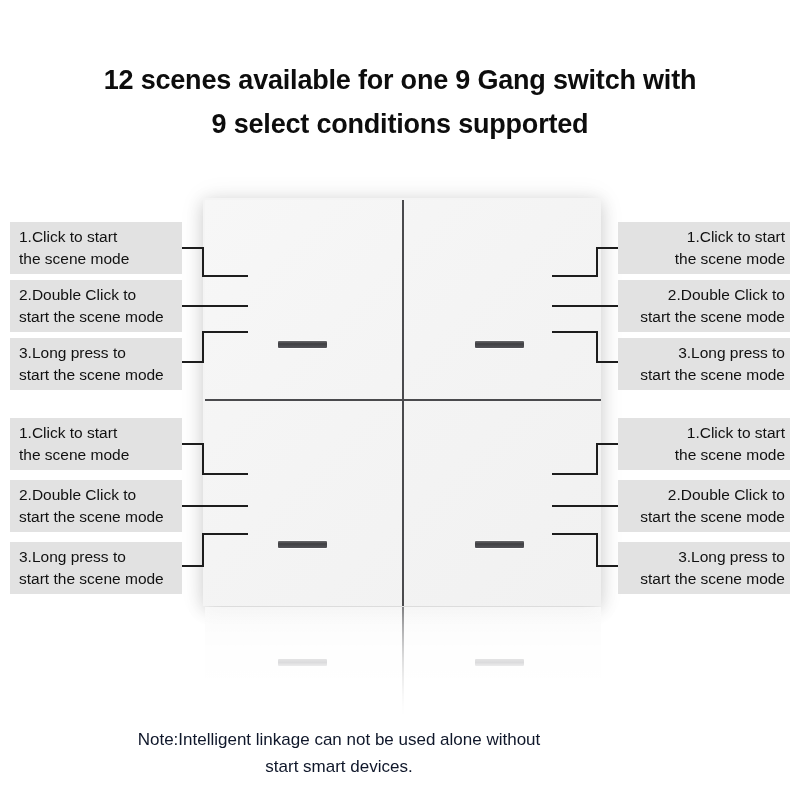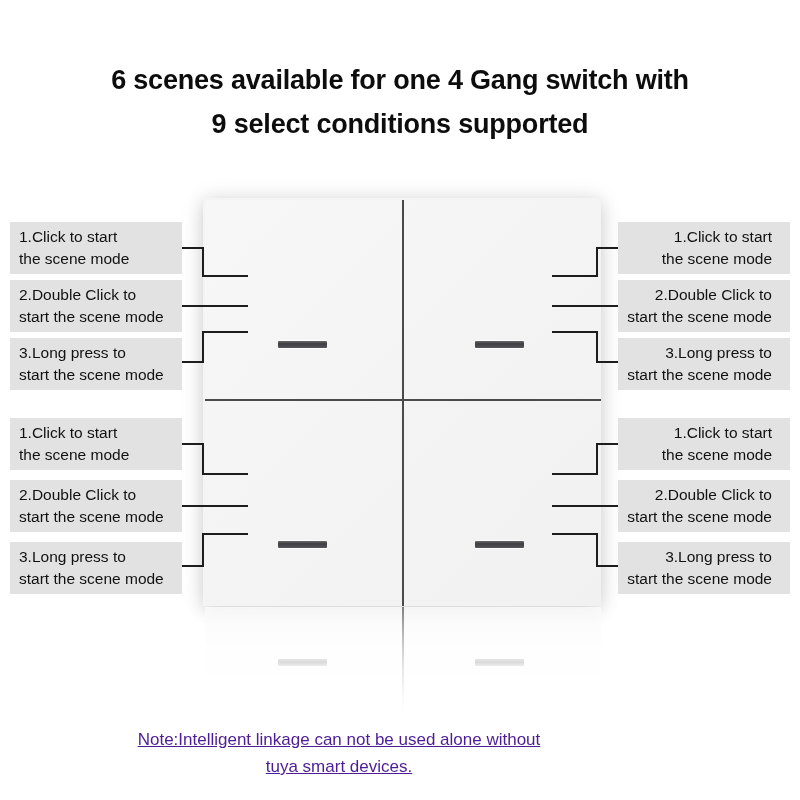--- a/index.html
+++ b/index.html
@@ -112,21 +112,21 @@
   #refl-l { left: 73px;  top: 52px; }
   #refl-r { left: 270px; top: 52px; }
 
   
   .label-box {
     position: absolute;
     background: #e2e2e2;
     color: #111111;
     font-size: 15.5px;
     line-height: 22px;
-    padding: 4px 18px 5px 9px;
+    padding: 4px 5px 5px 9px;
     box-sizing: border-box;
     width: 172px;
     height: 52px;
   }
   .label-box.left  { left: 10px;  text-align: left;  }
   .label-box.right { left: 618px; text-align: right; }
   .label-box span { display: block; white-space: nowrap; }
 
   
   .conn { position: absolute; }
@@ -140,32 +140,31 @@
 
   
   #note {
     position: absolute;
     left: 0;
     top: 726px;
     width: 678px;
     text-align: center;
     font-size: 17px;
     line-height: 27px;
-    color: #4c1d95;
-    text-decoration: underline;
+    color: #0f172a;
   }
   #note .line { display: block; }
 </style>
 </head>
 <body>
 
 <div id="stage">
 
   <div id="title">
-    <span class="line">6 scenes available for one 4 Gang switch with</span>
+    <span class="line">12 scenes available for one 9 Gang switch with</span>
     <span class="line">9 select conditions supported</span>
   </div>
 
   <div id="panel-shadow"></div>
   <div id="panel">
     <div class="panel-vline"></div>
     <div class="panel-hline"></div>
     <div class="ind" id="ind-tl"></div>
     <div class="ind" id="ind-tr"></div>
     <div class="ind" id="ind-bl"></div>
@@ -283,16 +282,16 @@
     <i class="h" style="left:0px; top:0px; width:66px;"></i>
   </div>
   <div class="conn" style="left:552px; top:533px; width:66px; height:36px;">
     <i class="h" style="left:0px;  top:0px;  width:46px;"></i>
     <i class="v" style="left:44px; top:0px;  height:34px;"></i>
     <i class="h" style="left:44px; top:32px; width:22px;"></i>
   </div>
 
   <div id="note">
     <span class="line">Note:Intelligent linkage can not be used alone without</span>
-    <span class="line">tuya smart devices.</span>
+    <span class="line">start smart devices.</span>
   </div>
 
 </div>
 
 </body></html>

